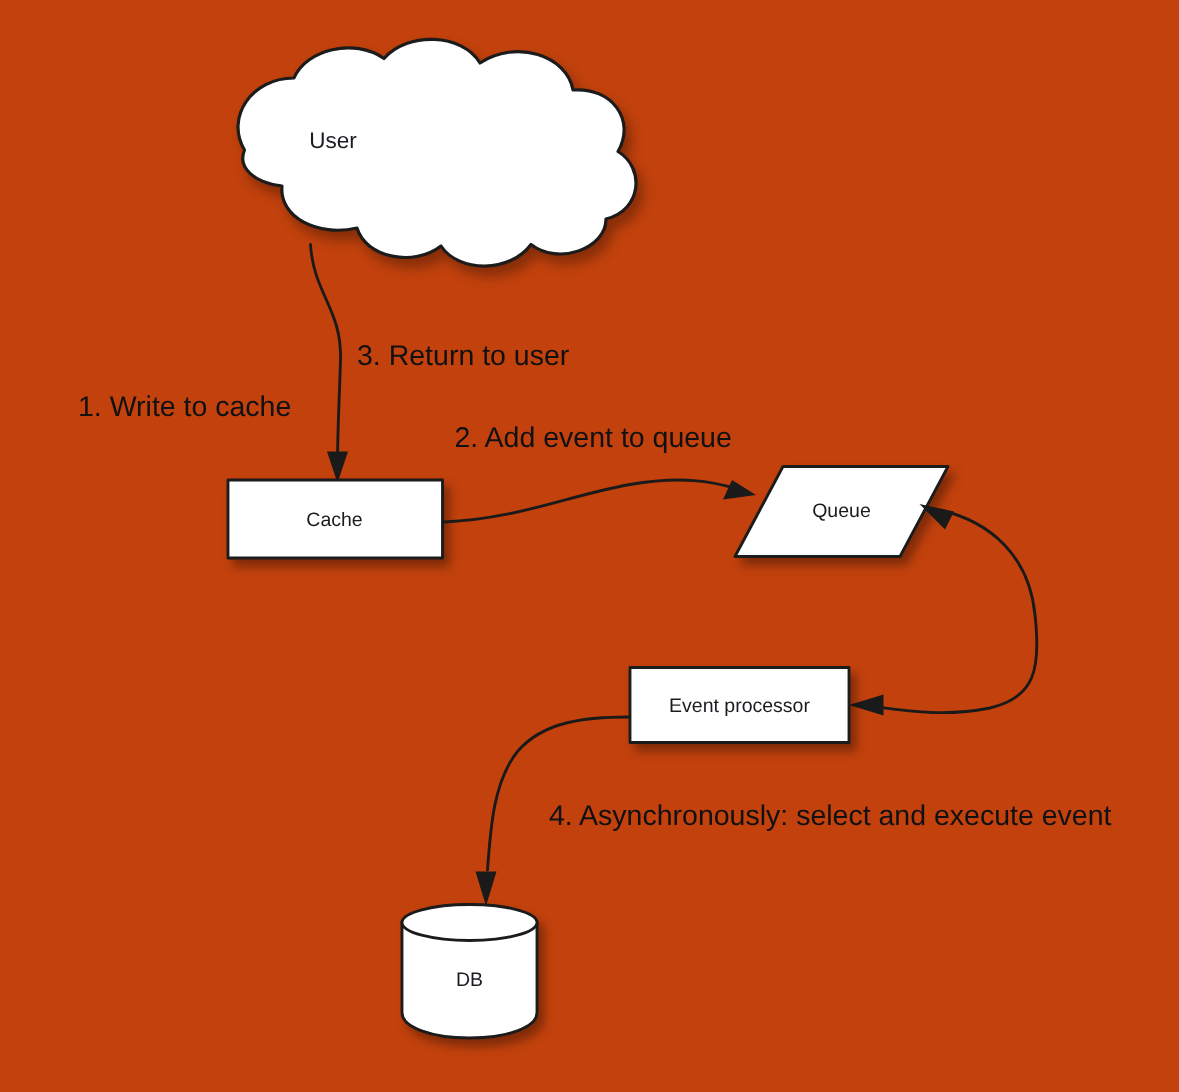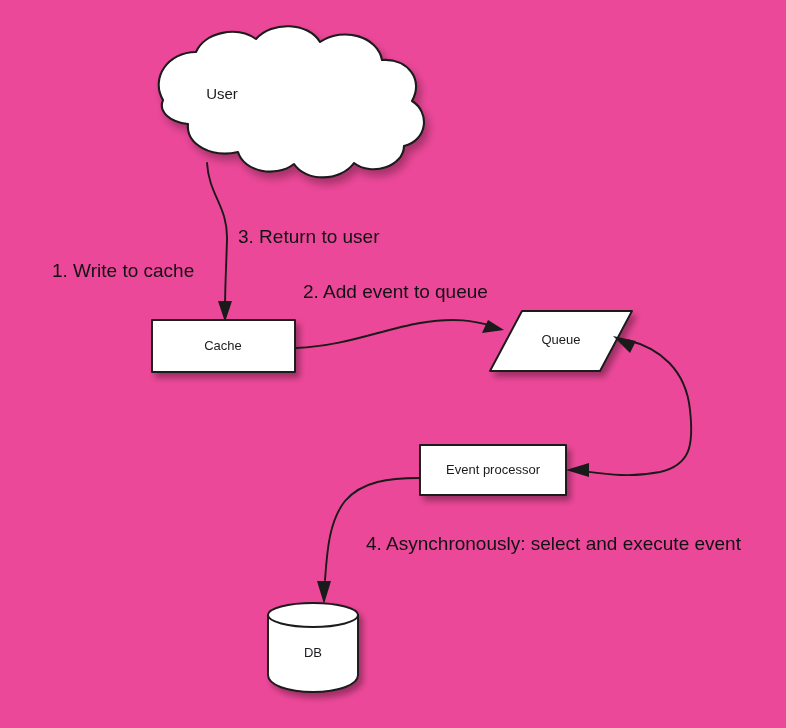--- a/index.html
+++ b/index.html
@@ -9,21 +9,21 @@
     background: #ffffff;
   }
   body {
     font-family: "Liberation Sans", "DejaVu Sans", sans-serif;
     color: #1a1a1a;
   }
   #canvas {
     position: relative;
     width: 786px;
     height: 728px;
-    background: #ec4899;
+    background: #c2410c;
     overflow: hidden;
   }
   #diagram-svg {
     position: absolute;
     left: 0;
     top: 0;
     width: 786px;
     height: 728px;
   }
   .node-label {

